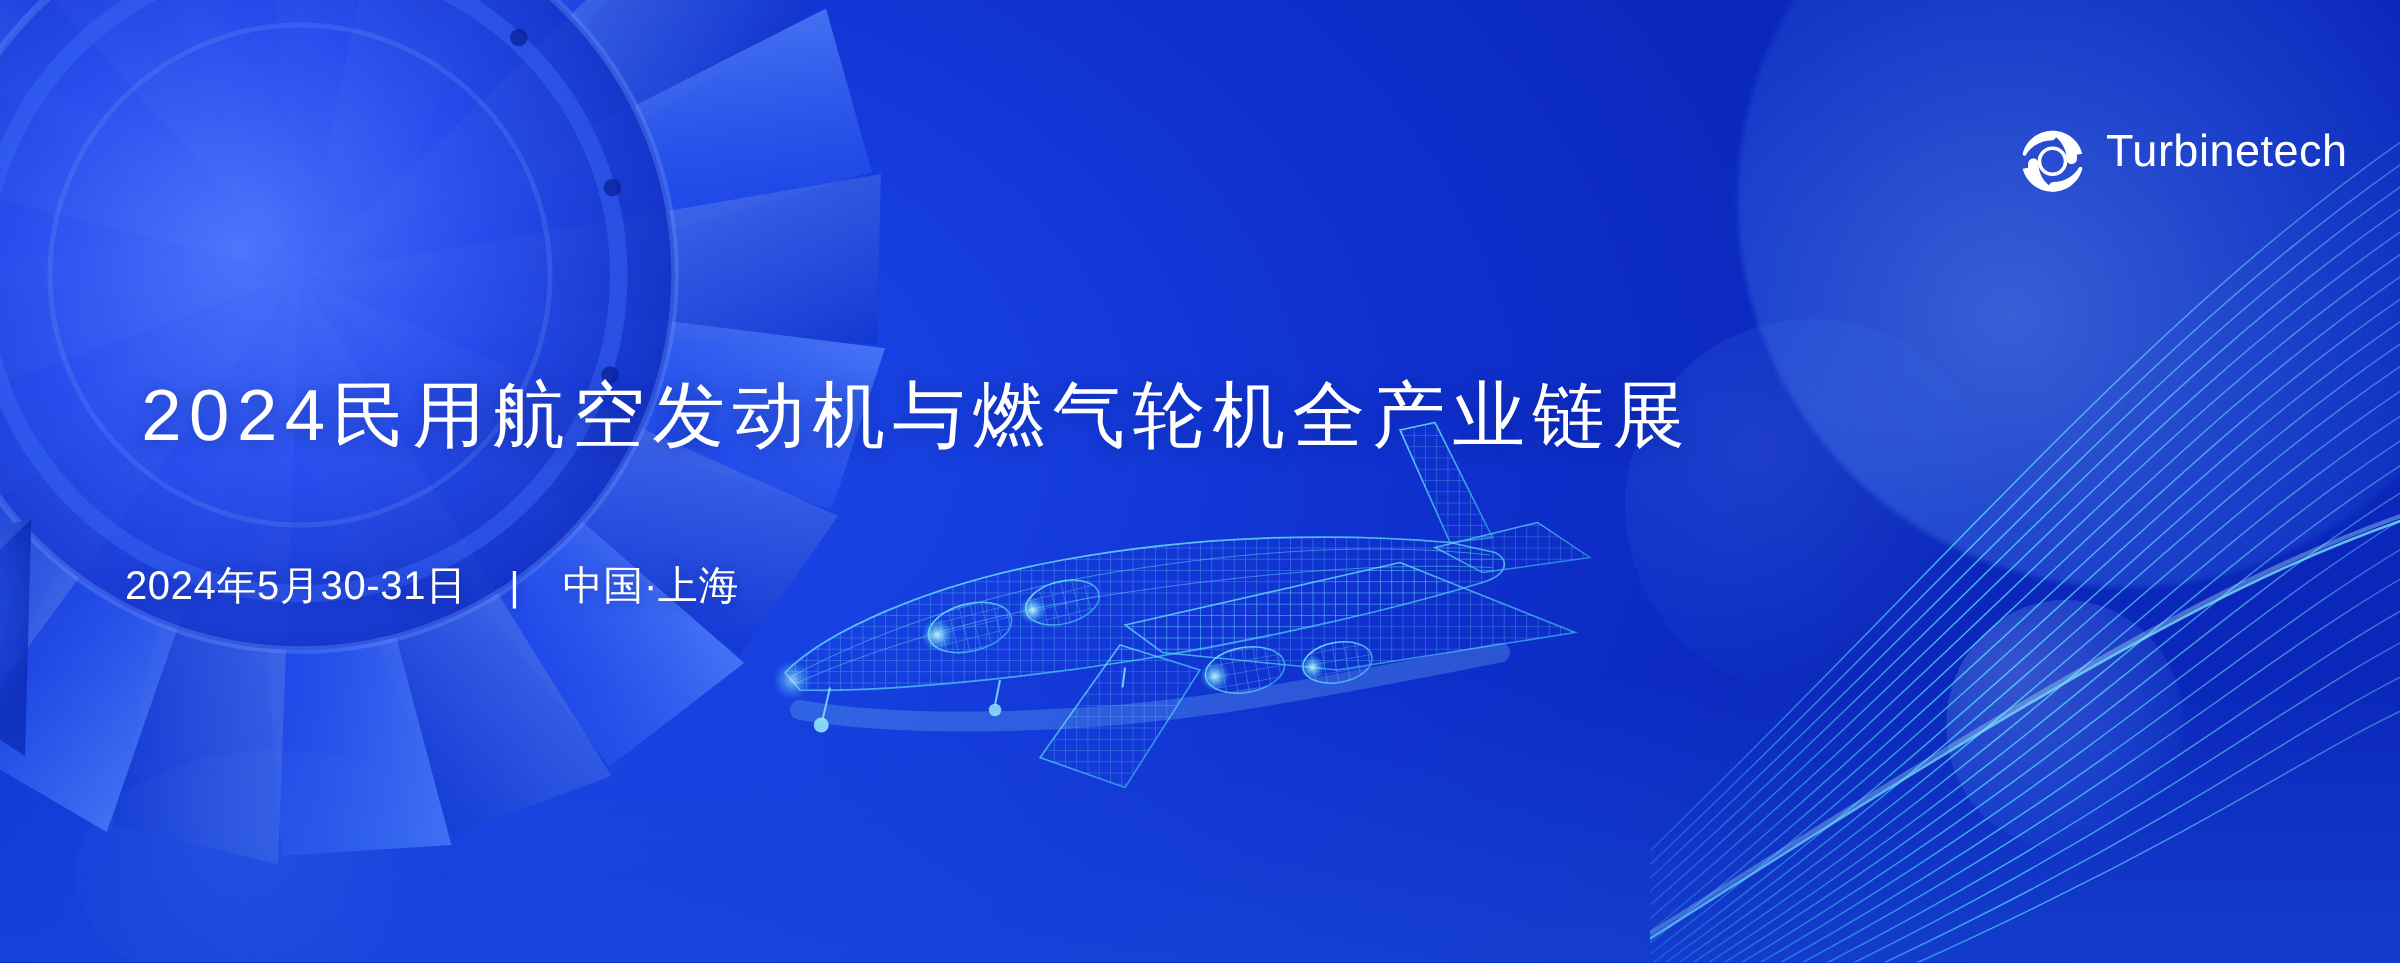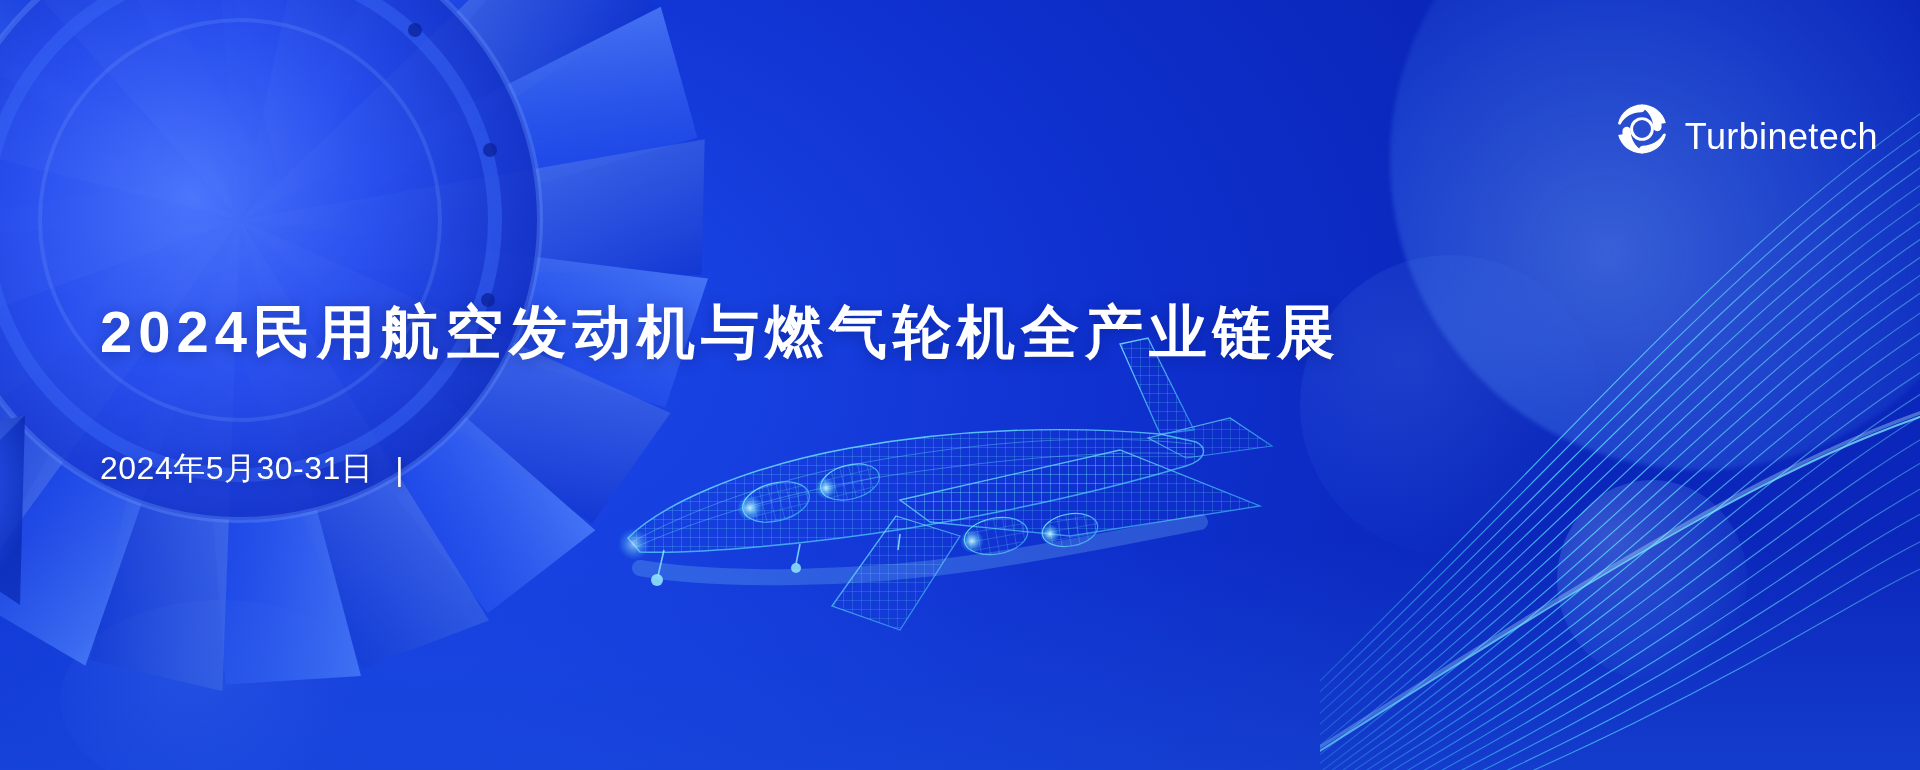--- a/index.html
+++ b/index.html
@@ -50,46 +50,46 @@
   .linefan{position:absolute;right:-20px;top:110px;width:620px;height:660px;}
 
   
   .plane{position:absolute;left:600px;top:330px;width:680px;height:380px;}
 
   
   .content{position:absolute;left:0;top:0;width:100%;height:100%;}
 
   .logo{
     position:absolute;right:42px;top:100px;
-    display:flex;align-items:flex-end;gap:14px;
+    display:flex;align-items:flex-start;gap:14px;
   }
   .logo-mark{width:58px;height:58px;display:block;}
   .logo-text{
     color:#ffffff;font-size:36px;letter-spacing:.4px;font-weight:400;
     font-family:"Liberation Sans","DejaVu Sans",sans-serif;white-space:nowrap;
   }
 
   .headline{
-    position:absolute;left:100px;top:255px;
-    color:#ffffff;font-size:58px;font-weight:700;letter-spacing:6px;
+    position:absolute;left:113px;top:255px;
+    color:#ffffff;font-size:58px;font-weight:400;letter-spacing:6px;
     text-shadow:0 2px 14px rgba(0,25,110,.45);
     white-space:nowrap;
   }
   .subline{
     position:absolute;left:100px;top:355px;
     color:#ffffff;font-size:38px;font-weight:400;letter-spacing:1.5px;
     white-space:nowrap;
     text-shadow:0 2px 10px rgba(0,25,110,.40);
   }
   .dateline{
     position:absolute;left:100px;top:447px;
     color:#ffffff;font-size:32px;font-weight:400;letter-spacing:.5px;
     white-space:nowrap;
     text-shadow:0 2px 10px rgba(0,25,110,.40);
-    display:flex;align-items:center;
+    display:flex;align-items:center;gap:12px;
   }
   .date-sep{display:inline-block;padding:0 22px;font-weight:300;}
 </style>
 </head>
 <body>
 
 <div class="banner">
 
   <div class="bg-layer">
 
@@ -295,16 +295,17 @@
       </svg>
       <span class="logo-text">Turbinetech</span>
     </div>
 
     <h1 class="headline">2024民用航空发动机与燃气轮机全产业链展</h1>
 
 
     <div class="dateline">
       <span>2024年5月30-31日</span>
       <span class="date-sep">|</span>
+      <span>中国·上海</span>
     </div>
 
   </div>
 </div>
 
 </body></html>

